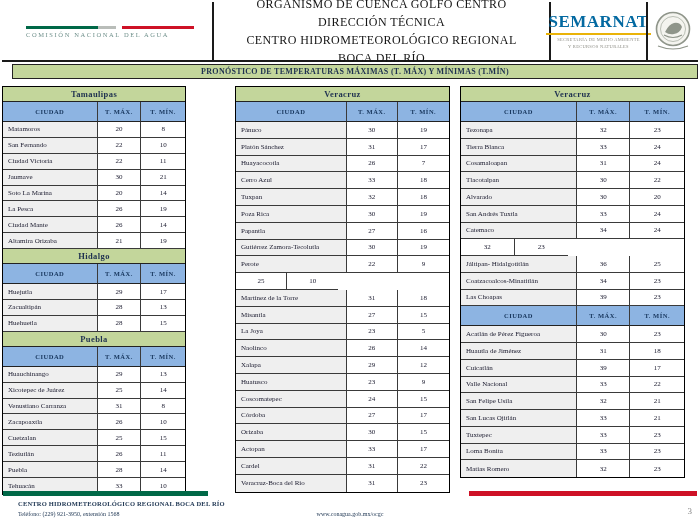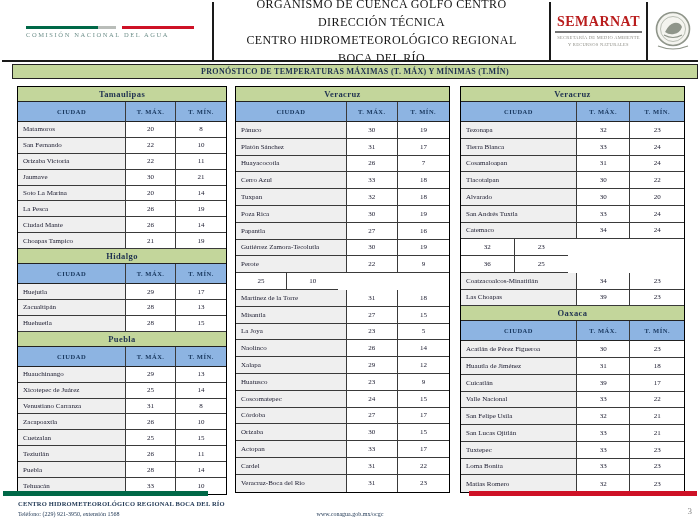--- a/index.html
+++ b/index.html
@@ -14,34 +14,34 @@
   .conagua-word{font-size:25px;font-weight:bold;color:#46566b;letter-spacing:2px;line-height:1;}
   .conagua-bars{display:flex;height:3px;width:168px;margin:2px 0 2px 0;}
   .cb-green{width:72px;background:var(--flag-green,#1d9c5a);}
   .cb-gap{width:18px;background:#b9bdb9;}
   .cb-red{width:72px;background:var(--flag-red,#d4606e);margin-left:6px;}
   .conagua-sub{font-size:6.5px;color:#6f908b;letter-spacing:1.6px;}
   .hdr-center{flex:1;border-left:2px solid #1a1a1a;border-right:2px solid #1a1a1a;
               display:flex;flex-direction:column;justify-content:center;align-items:center;gap:3px;}
   .hdr-line{font-size:12px;font-weight:normal;color:#141414;letter-spacing:0.4px;}
   .hdr-semarnat{width:95px;display:flex;flex-direction:column;align-items:center;justify-content:center;}
-  .semarnat-word{font-size:14px;font-weight:bold;color:#b91c1c;letter-spacing:0.5px;
-                 border-bottom:2px solid #737373;padding:0 2px 1px 2px;}
+  .semarnat-word{font-size:17px;font-weight:bold;color:#0369a1;letter-spacing:0.5px;
+                 border-bottom:2px solid #eab308;padding:0 2px 1px 2px;}
   .semarnat-sub{font-size:4.5px;color:#8d8d85;text-align:center;margin-top:2px;line-height:1.4;letter-spacing:0.3px;}
   .hdr-eagle{width:50px;border-left:2px solid #1a1a1a;display:flex;align-items:center;justify-content:center;}
 
   
   .banner{position:absolute;left:12px;right:2px;top:64px;height:15px;
           background:var(--band-green,#c3d69b);border:1px solid #222;box-sizing:border-box;
           display:flex;align-items:center;justify-content:center;}
   .banner span{font-size:8px;font-weight:bold;color:#1f3150;letter-spacing:0.3px;}
 
   
   .tcol{position:absolute;top:86px;border:1.5px solid #000;box-sizing:border-box;background:#fff;}
-  #col1{left:17px;width:210px;--rh:15.9px;}
+  #col1{left:2px;width:184px;--rh:15.9px;}
   #col2{left:235px;width:215px;--rh:16.8px;}
   #col3{left:460px;width:225px;--rh:16.75px;}
 
   .state-hdr{height:14px;background:var(--band-green,#c3d69b);border-bottom:1px solid #222;
              display:flex;align-items:center;justify-content:center;
              font-size:8.5px;font-weight:bold;color:#1f3150;letter-spacing:0.4px;}
   .chead{display:flex;}
   .chead > div{height:20px;background:var(--band-blue,#8db4e2);border-bottom:1px solid #222;
                font-size:6.5px;font-weight:bold;color:#17365d;letter-spacing:0.5px;
                display:flex;align-items:center;justify-content:center;box-sizing:border-box;}
@@ -115,21 +115,21 @@
         <div class="c-city">Matamoros</div>
         <div class="c-max">20</div>
         <div class="c-min">8</div>
       </div>
       <div class="trow">
         <div class="c-city">San Fernando</div>
         <div class="c-max">22</div>
         <div class="c-min">10</div>
       </div>
       <div class="trow">
-        <div class="c-city">Orizaba Victoria</div>
+        <div class="c-city">Ciudad Victoria</div>
         <div class="c-max">22</div>
         <div class="c-min">11</div>
       </div>
       <div class="trow">
         <div class="c-city">Jaumave</div>
         <div class="c-max">30</div>
         <div class="c-min">21</div>
       </div>
       <div class="trow">
         <div class="c-city">Soto La Marina</div>
@@ -140,21 +140,21 @@
         <div class="c-city">La Pesca</div>
         <div class="c-max">26</div>
         <div class="c-min">19</div>
       </div>
       <div class="trow">
         <div class="c-city">Ciudad Mante</div>
         <div class="c-max">26</div>
         <div class="c-min">14</div>
       </div>
       <div class="trow">
-        <div class="c-city">Choapas Tampico</div>
+        <div class="c-city">Altamira Orizaba</div>
         <div class="c-max">21</div>
         <div class="c-min">19</div>
       </div>
     </div>
     <div class="tsec">
       <div class="state-hdr">Hidalgo</div>
       <div class="chead">
         <div class="c-city">CIUDAD</div>
         <div class="c-max">T. MÁX.</div>
         <div class="c-min">T. MÍN.</div>
@@ -384,36 +384,36 @@
       <div class="trow">
         <div class="c-city">Catemaco</div>
         <div class="c-max">34</div>
         <div class="c-min">24</div>
       </div>
       <div class="trow">
         <div class="c-max">32</div>
         <div class="c-min">23</div>
       </div>
       <div class="trow">
+        <div class="c-city">Jáltipan- Hidalgotitlán</div>
         <div class="c-max">36</div>
         <div class="c-min">25</div>
       </div>
       <div class="trow">
         <div class="c-city">Coatzacoalcos-Minatitlán</div>
         <div class="c-max">34</div>
         <div class="c-min">23</div>
       </div>
       <div class="trow">
         <div class="c-city">Las Choapas</div>
         <div class="c-max">39</div>
         <div class="c-min">23</div>
       </div>
     </div>
     <div class="tsec">
-      <div class="state-hdr">Oaxaca</div>
       <div class="chead">
         <div class="c-city">CIUDAD</div>
         <div class="c-max">T. MÁX.</div>
         <div class="c-min">T. MÍN.</div>
       </div>
       <div class="trow">
         <div class="c-city">Acatlán de Pérez Figueroa</div>
         <div class="c-max">30</div>
         <div class="c-min">23</div>
       </div>

